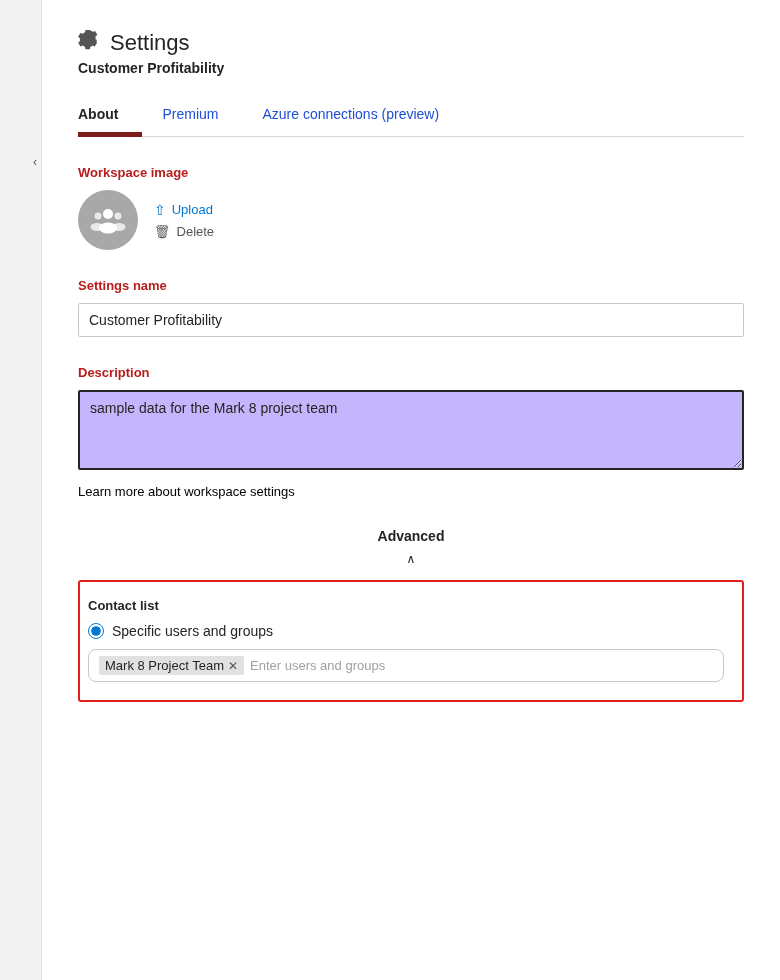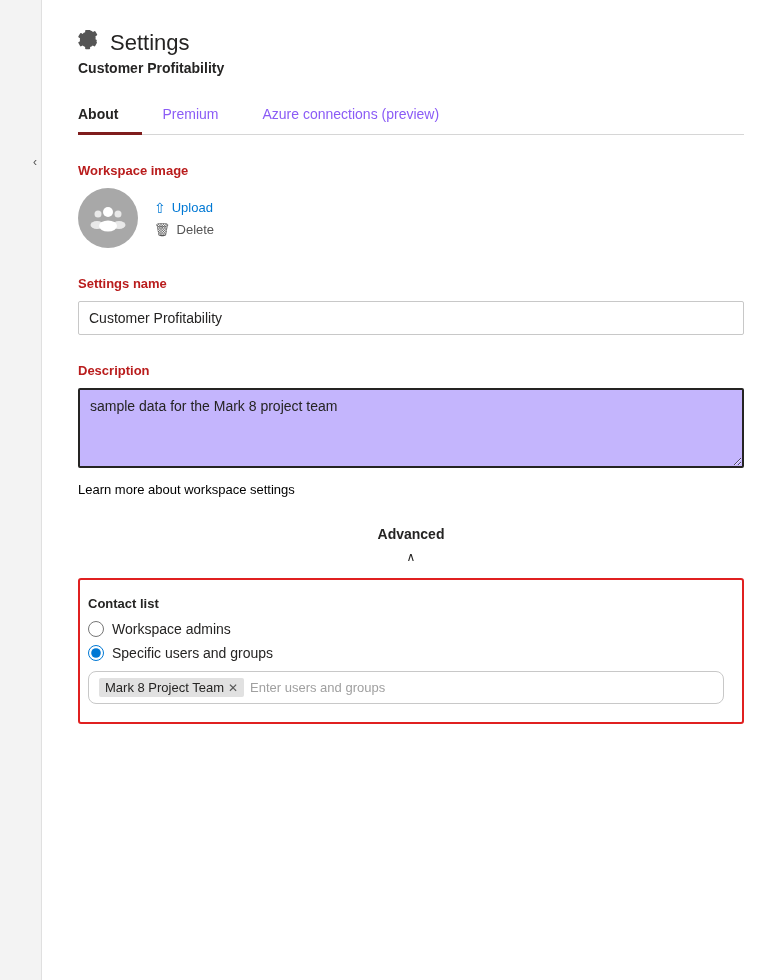--- a/index.html
+++ b/index.html
@@ -75,31 +75,31 @@
     .tabs-row {
       display: flex;
       gap: 0;
       border-bottom: 1px solid #d6d6d6;
       margin-top: 16px;
       margin-bottom: 0;
     }
     .tab {
       padding: 10px 24px 10px 0;
       font-size: 14px;
-      color: #8b5cf6;
+      color: #1d4ed8;
       cursor: pointer;
       border-bottom: 3px solid transparent;
       margin-bottom: -1px;
       user-select: none;
       margin-right: 20px;
     }
     .tab.active {
       color: #252423;
       font-weight: 600;
-      border-bottom: 3px solid #7f1d1d;
+      border-bottom: 5px solid #7f1d1d;
     }
     
     .section {
       margin-top: 28px;
     }
     .section-label {
       font-size: 13px;
       font-weight: 600;
       color: #b91c1c;
       margin-bottom: 10px;
@@ -339,24 +339,20 @@
     
     <div class="advanced-toggle">
       <span class="advanced-toggle-label">Advanced</span>
       <span class="advanced-toggle-icon">∧</span>
     </div>
 
     
     <div class="contact-list-box">
       <div class="contact-list-label">Contact list</div>
 
-      <label class="radio-option">
-        <input type="radio" name="contact_list" style="">
-        <span class="radio-option-label">Workspace admins</span>
-      </label>
 
       <label class="radio-option">
         <input type="radio" name="contact_list" checked="" style="">
         <span class="radio-option-label">Specific users and groups</span>
       </label>
 
       <div class="users-groups-input">
         <div class="tag-item">
           <span>Mark 8 Project Team</span>
           <span class="tag-close">✕</span>

